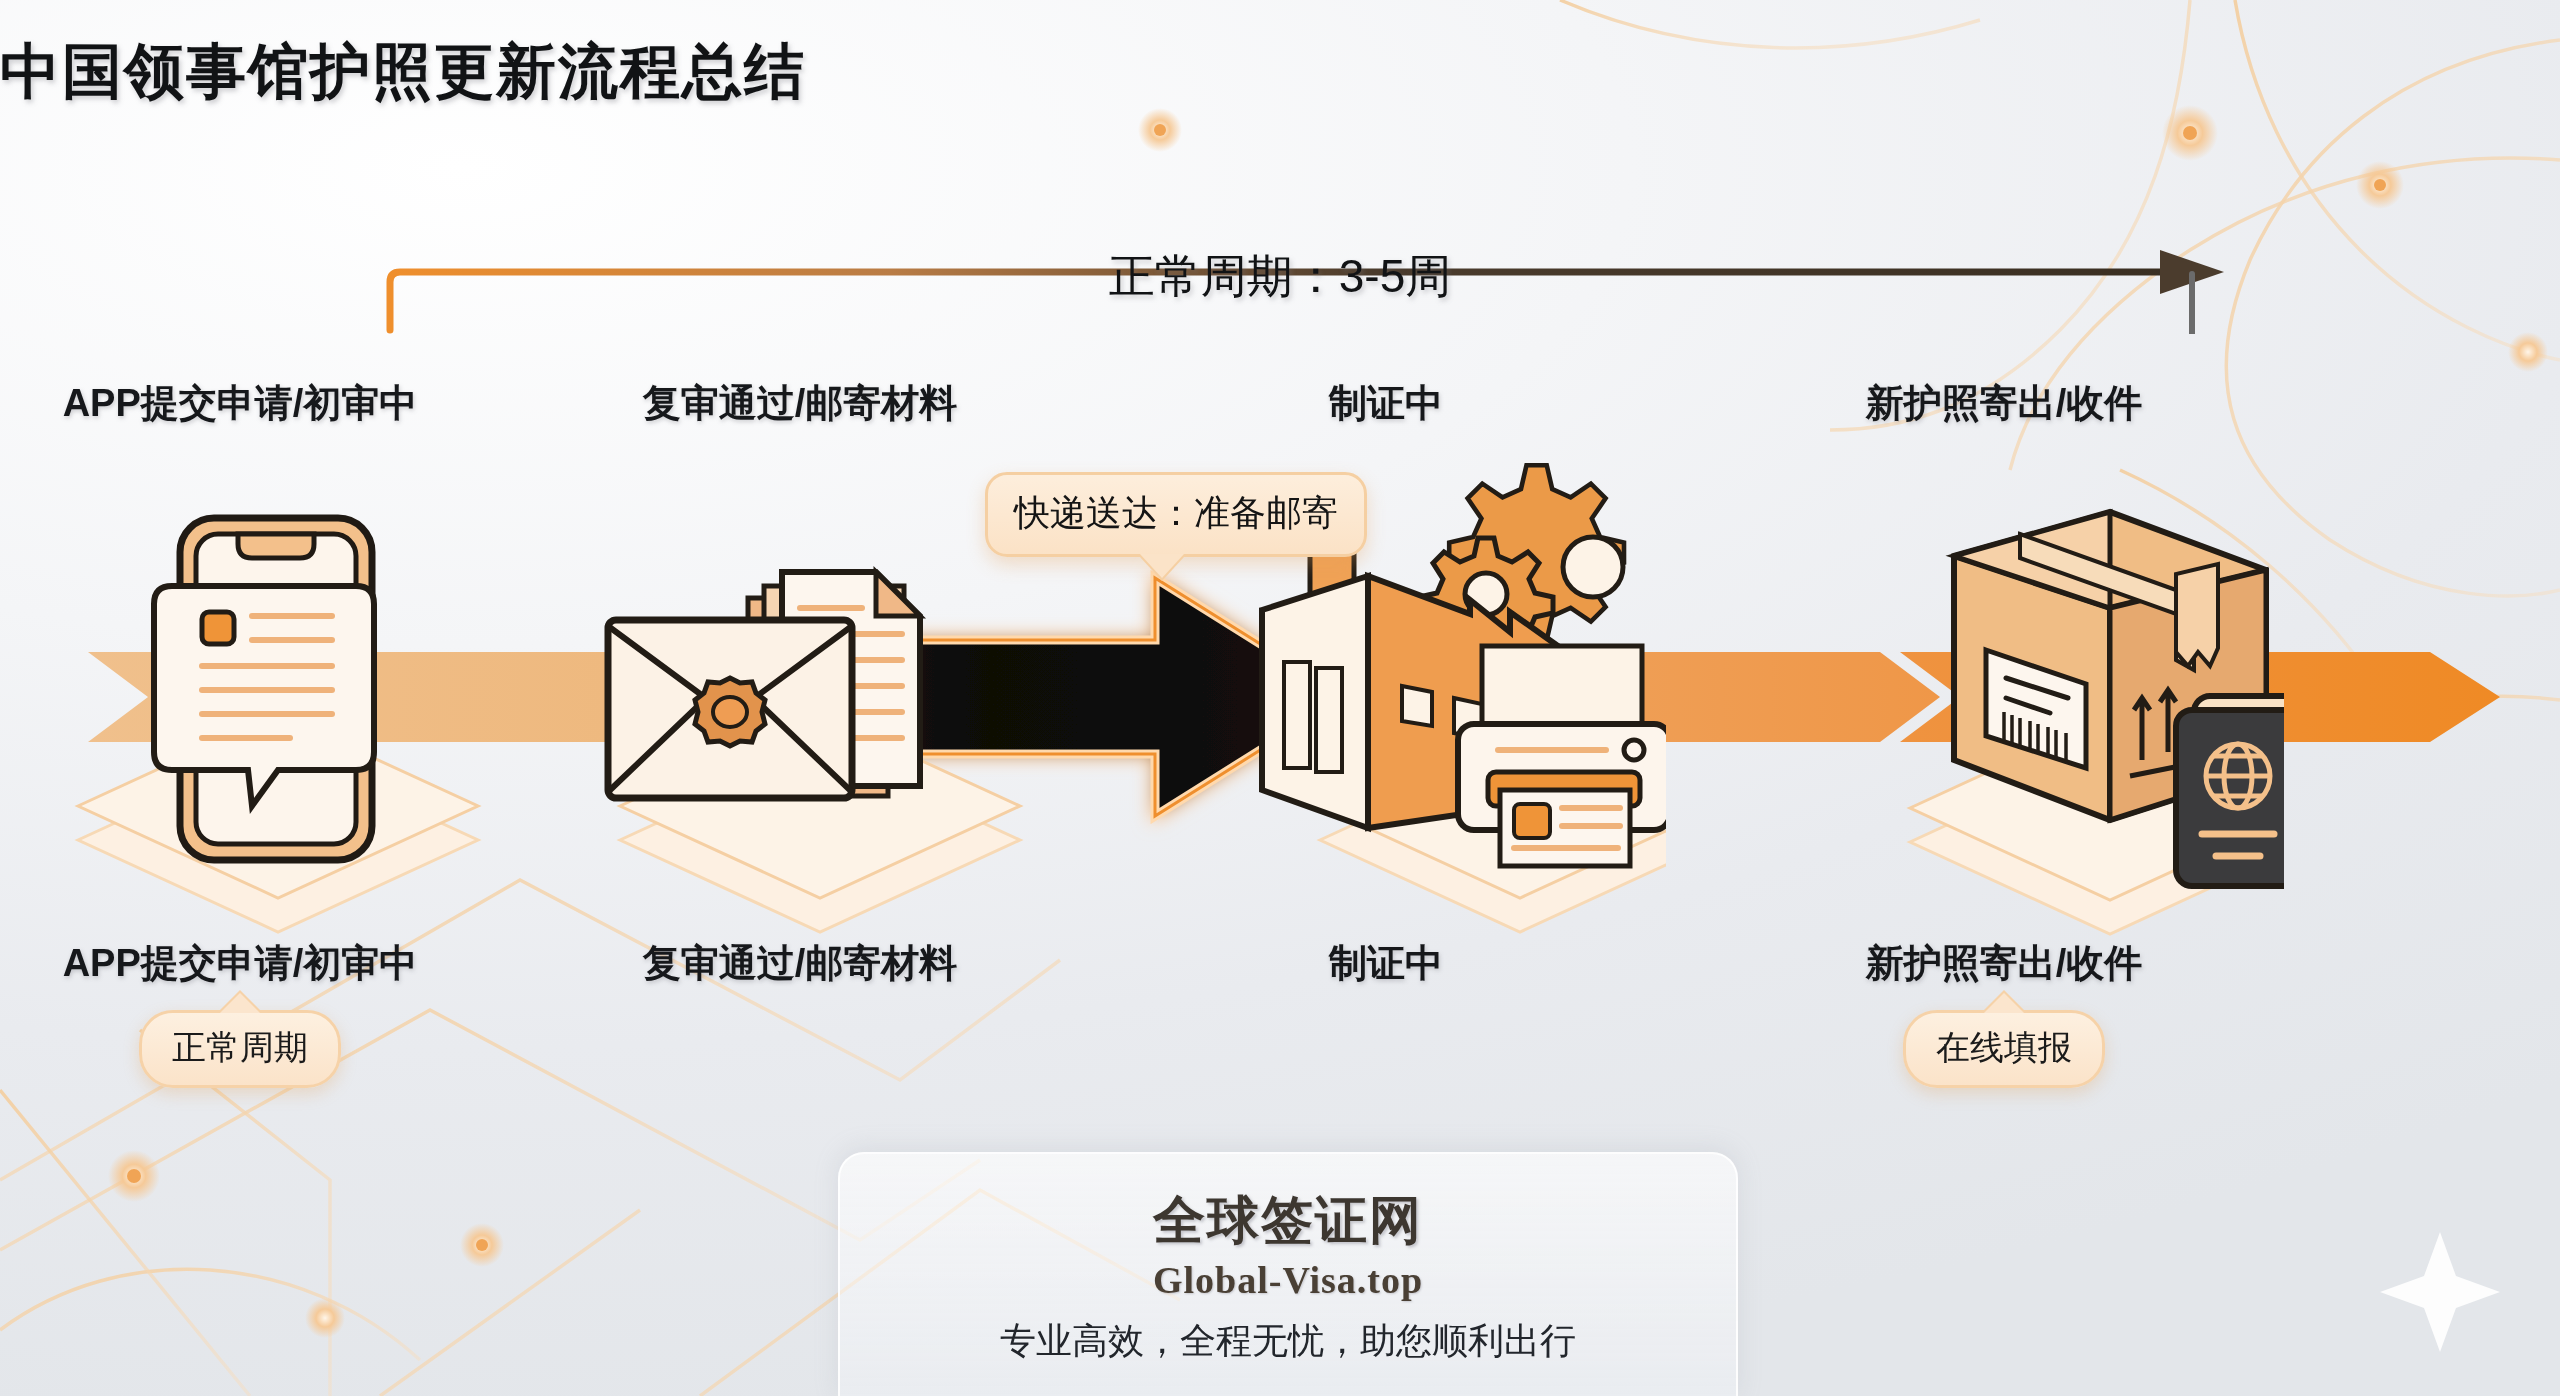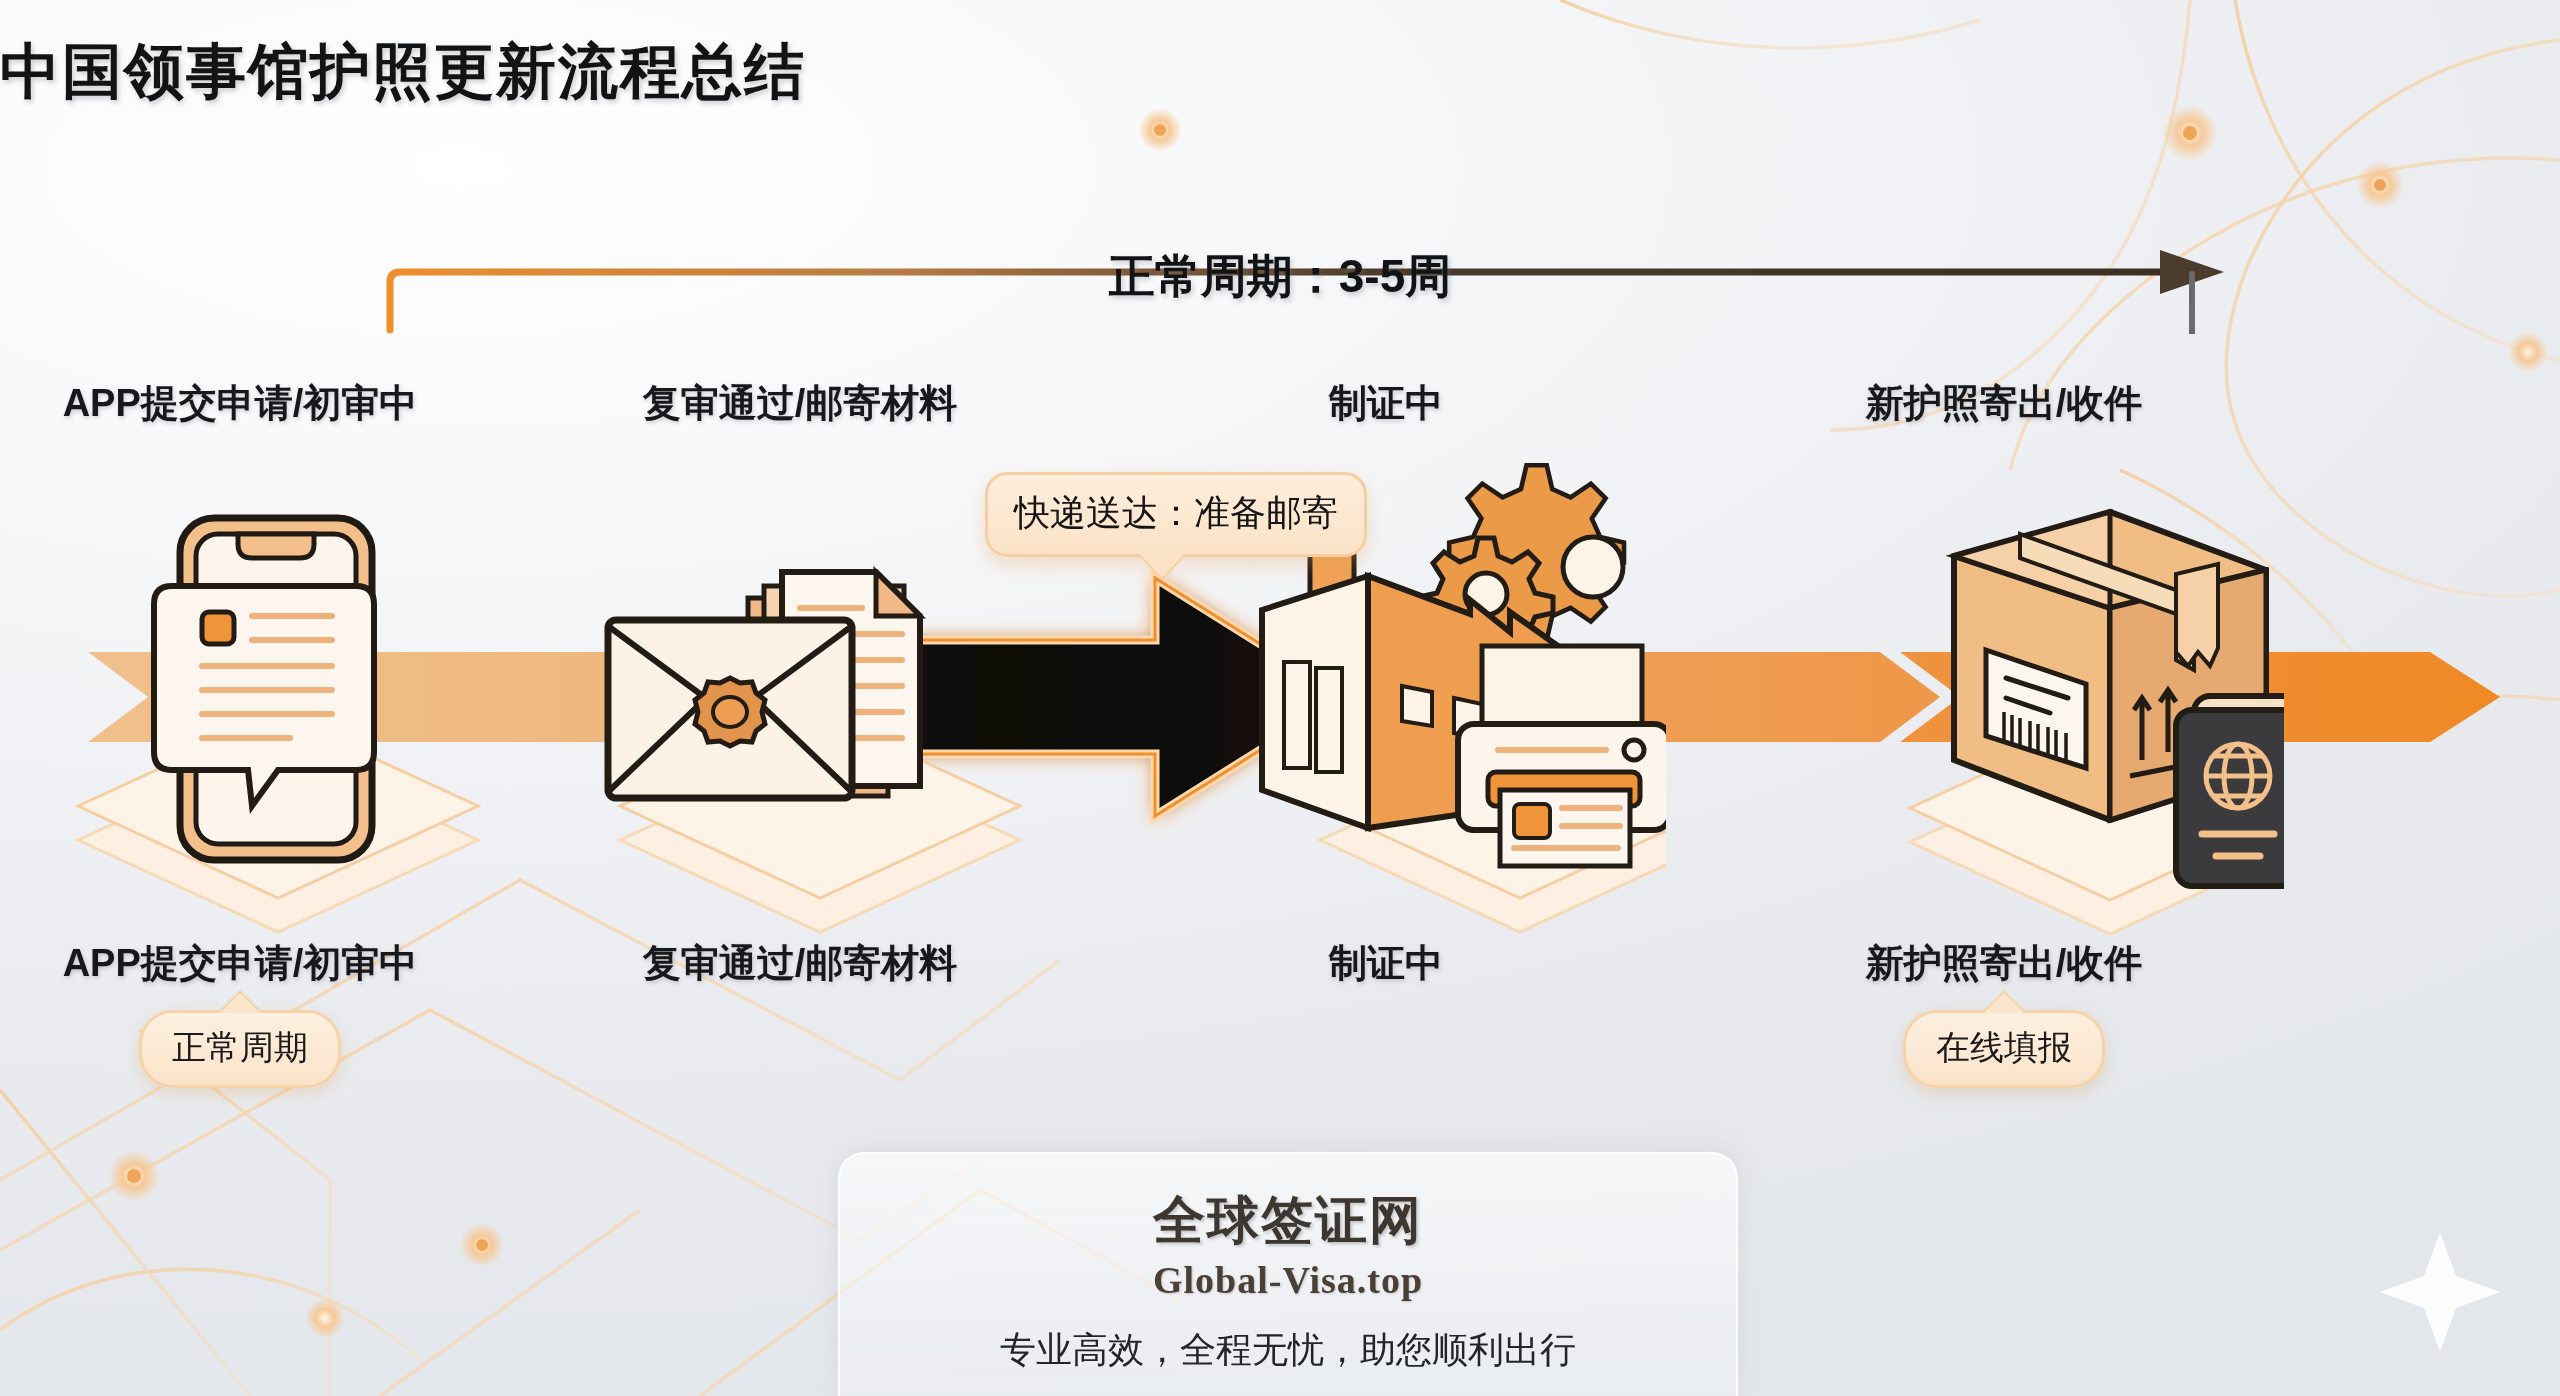--- a/index.html
+++ b/index.html
@@ -18,21 +18,21 @@
   #title{
     position:absolute;left:0;right:0;top:32px;text-align:left;
     font-size:60px;font-weight:bold;color:#111315;letter-spacing:2px;
     text-shadow:2px 3px 5px rgba(120,120,130,.35);
   }
 
   
   #cycle{position:absolute;left:0;right:0;top:252px;height:70px;}
   #cycle-label{
     position:absolute;left:50%;top:-6px;transform:translateX(-50%);
-    font-size:46px;font-weight:bold;color:#111315;white-space:nowrap;
+    font-size:46px;font-weight:normal;color:#111315;white-space:nowrap;
     text-shadow:2px 3px 5px rgba(120,120,130,.35);z-index:3;
     padding:0 26px;
   }
 
   
   .col{position:absolute;top:0;width:560px;text-align:center;}
   .top-label{
     position:absolute;top:378px;left:0;right:0;
     font-size:38px;font-weight:bold;color:#16181b;white-space:nowrap;
     text-shadow:1px 2px 4px rgba(120,120,130,.35);
@@ -81,21 +81,21 @@
     border:2px solid rgba(255,255,255,.9);
     border-top-left-radius:26px;border-top-right-radius:26px;
     box-shadow:0 -4px 24px rgba(150,155,165,.18);
     text-align:center;
   }
   #brand-cn{margin-top:32px;font-size:52px;font-weight:bold;color:#3d3730;
     text-shadow:2px 2px 3px rgba(140,140,150,.45);letter-spacing:2px;}
   #brand-en{margin-top:2px;font-size:38px;font-weight:bold;color:#4a4035;
     font-family:"Liberation Serif","DejaVu Serif",serif;letter-spacing:1px;
     text-shadow:1px 1px 2px rgba(140,140,150,.4);}
-  #tagline{margin-top:24px;font-size:36px;color:#22262c;}
+  #tagline{margin-top:15px;font-size:36px;color:#22262c;}
 
   
   .iconwrap{position:absolute;top:0;left:0;width:560px;height:1396px;pointer-events:none;}
 </style>
 </head>
 <body>
 
 <div id="stage">
 
   <svg class="bg-svg" viewBox="0 0 2560 1396">

